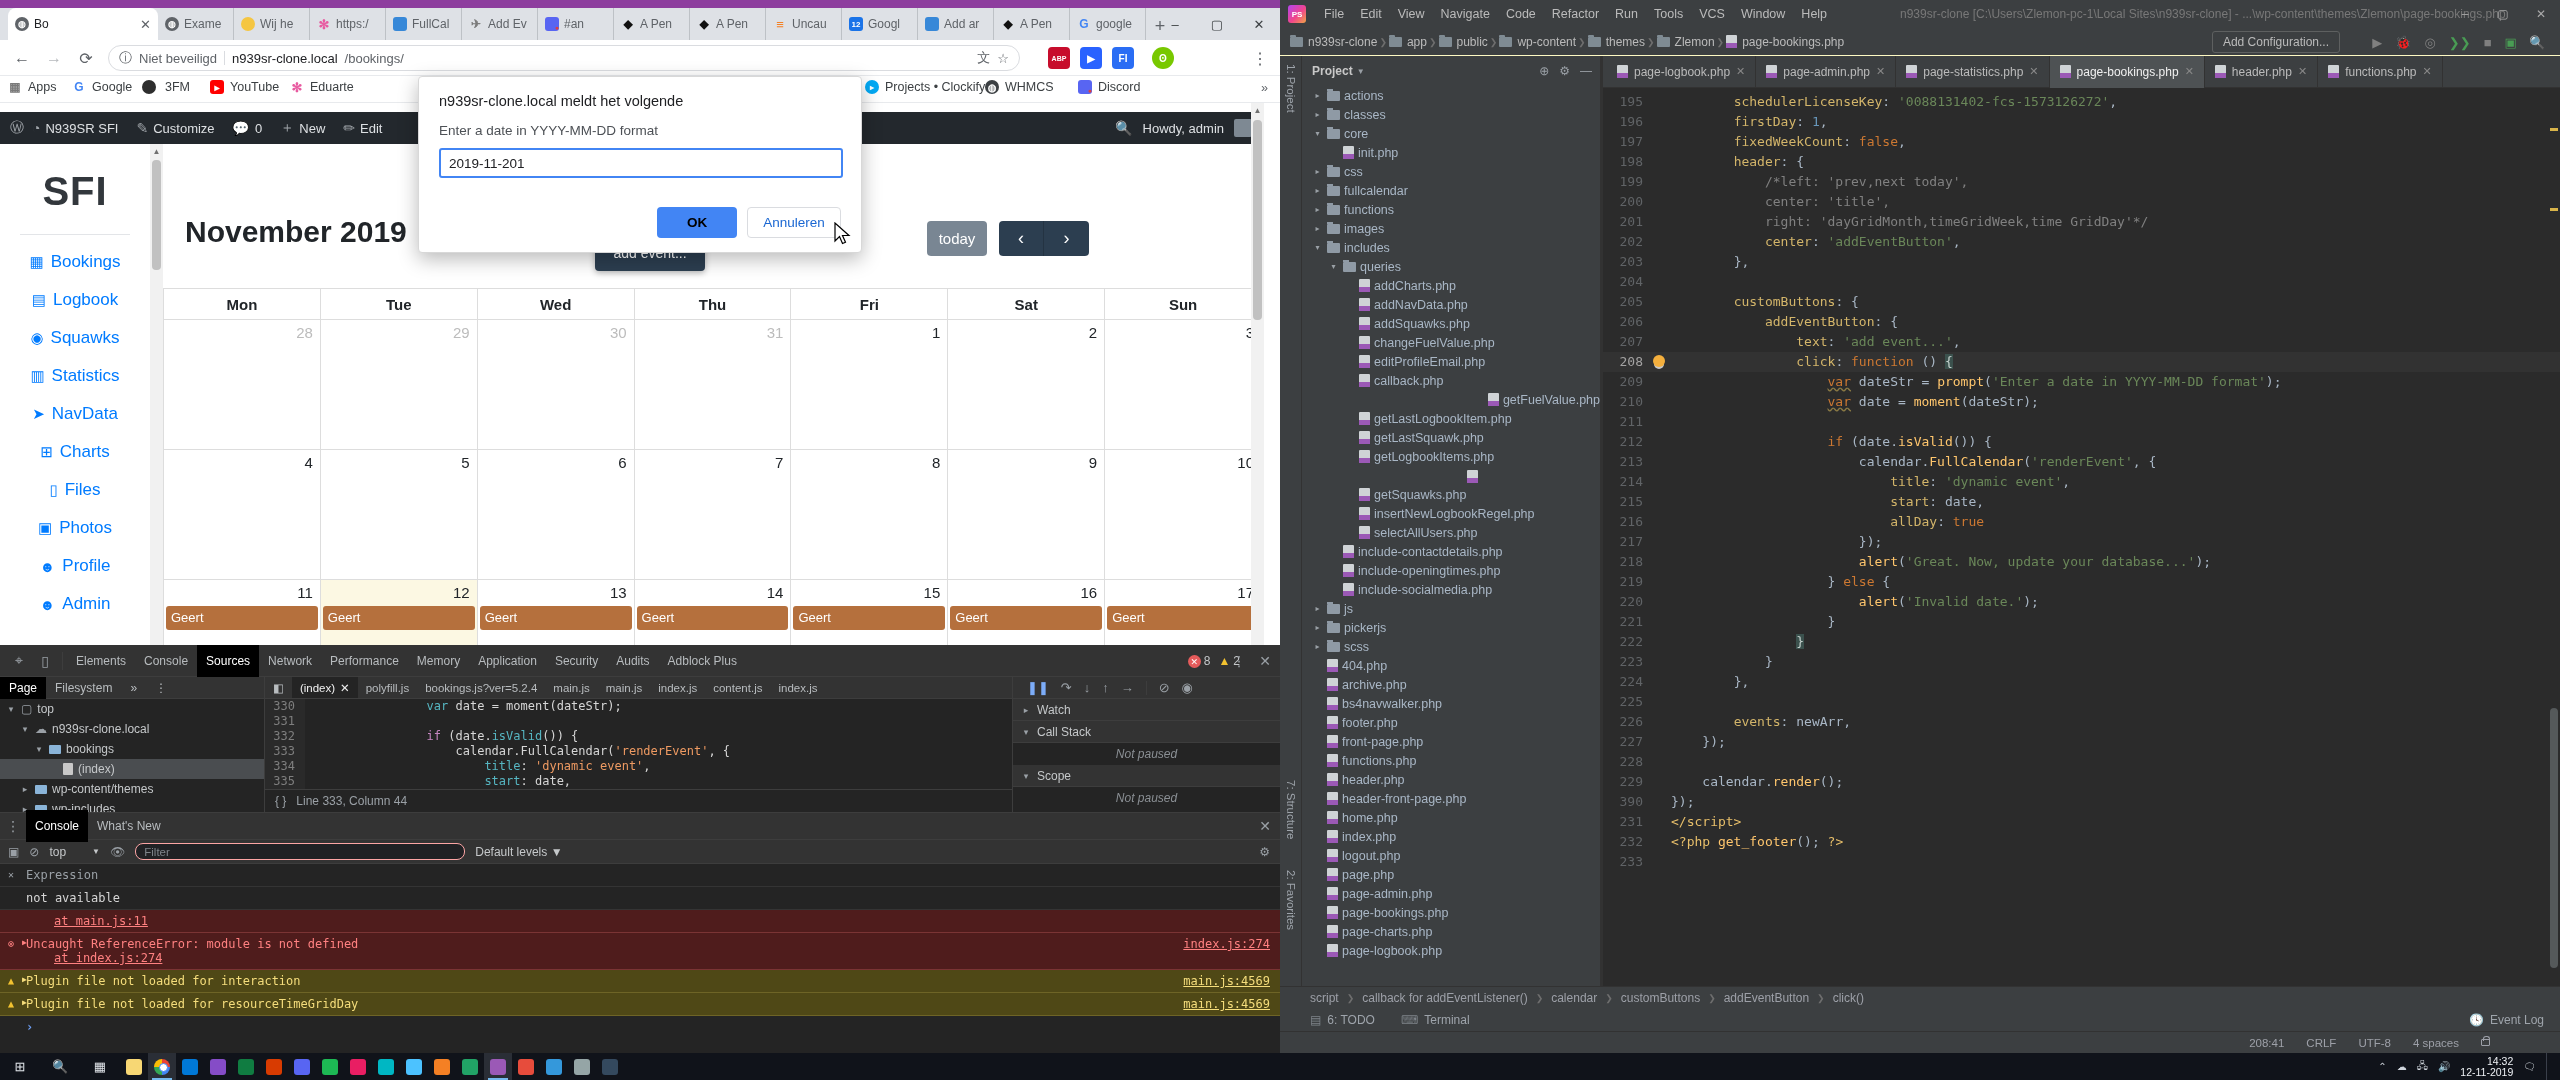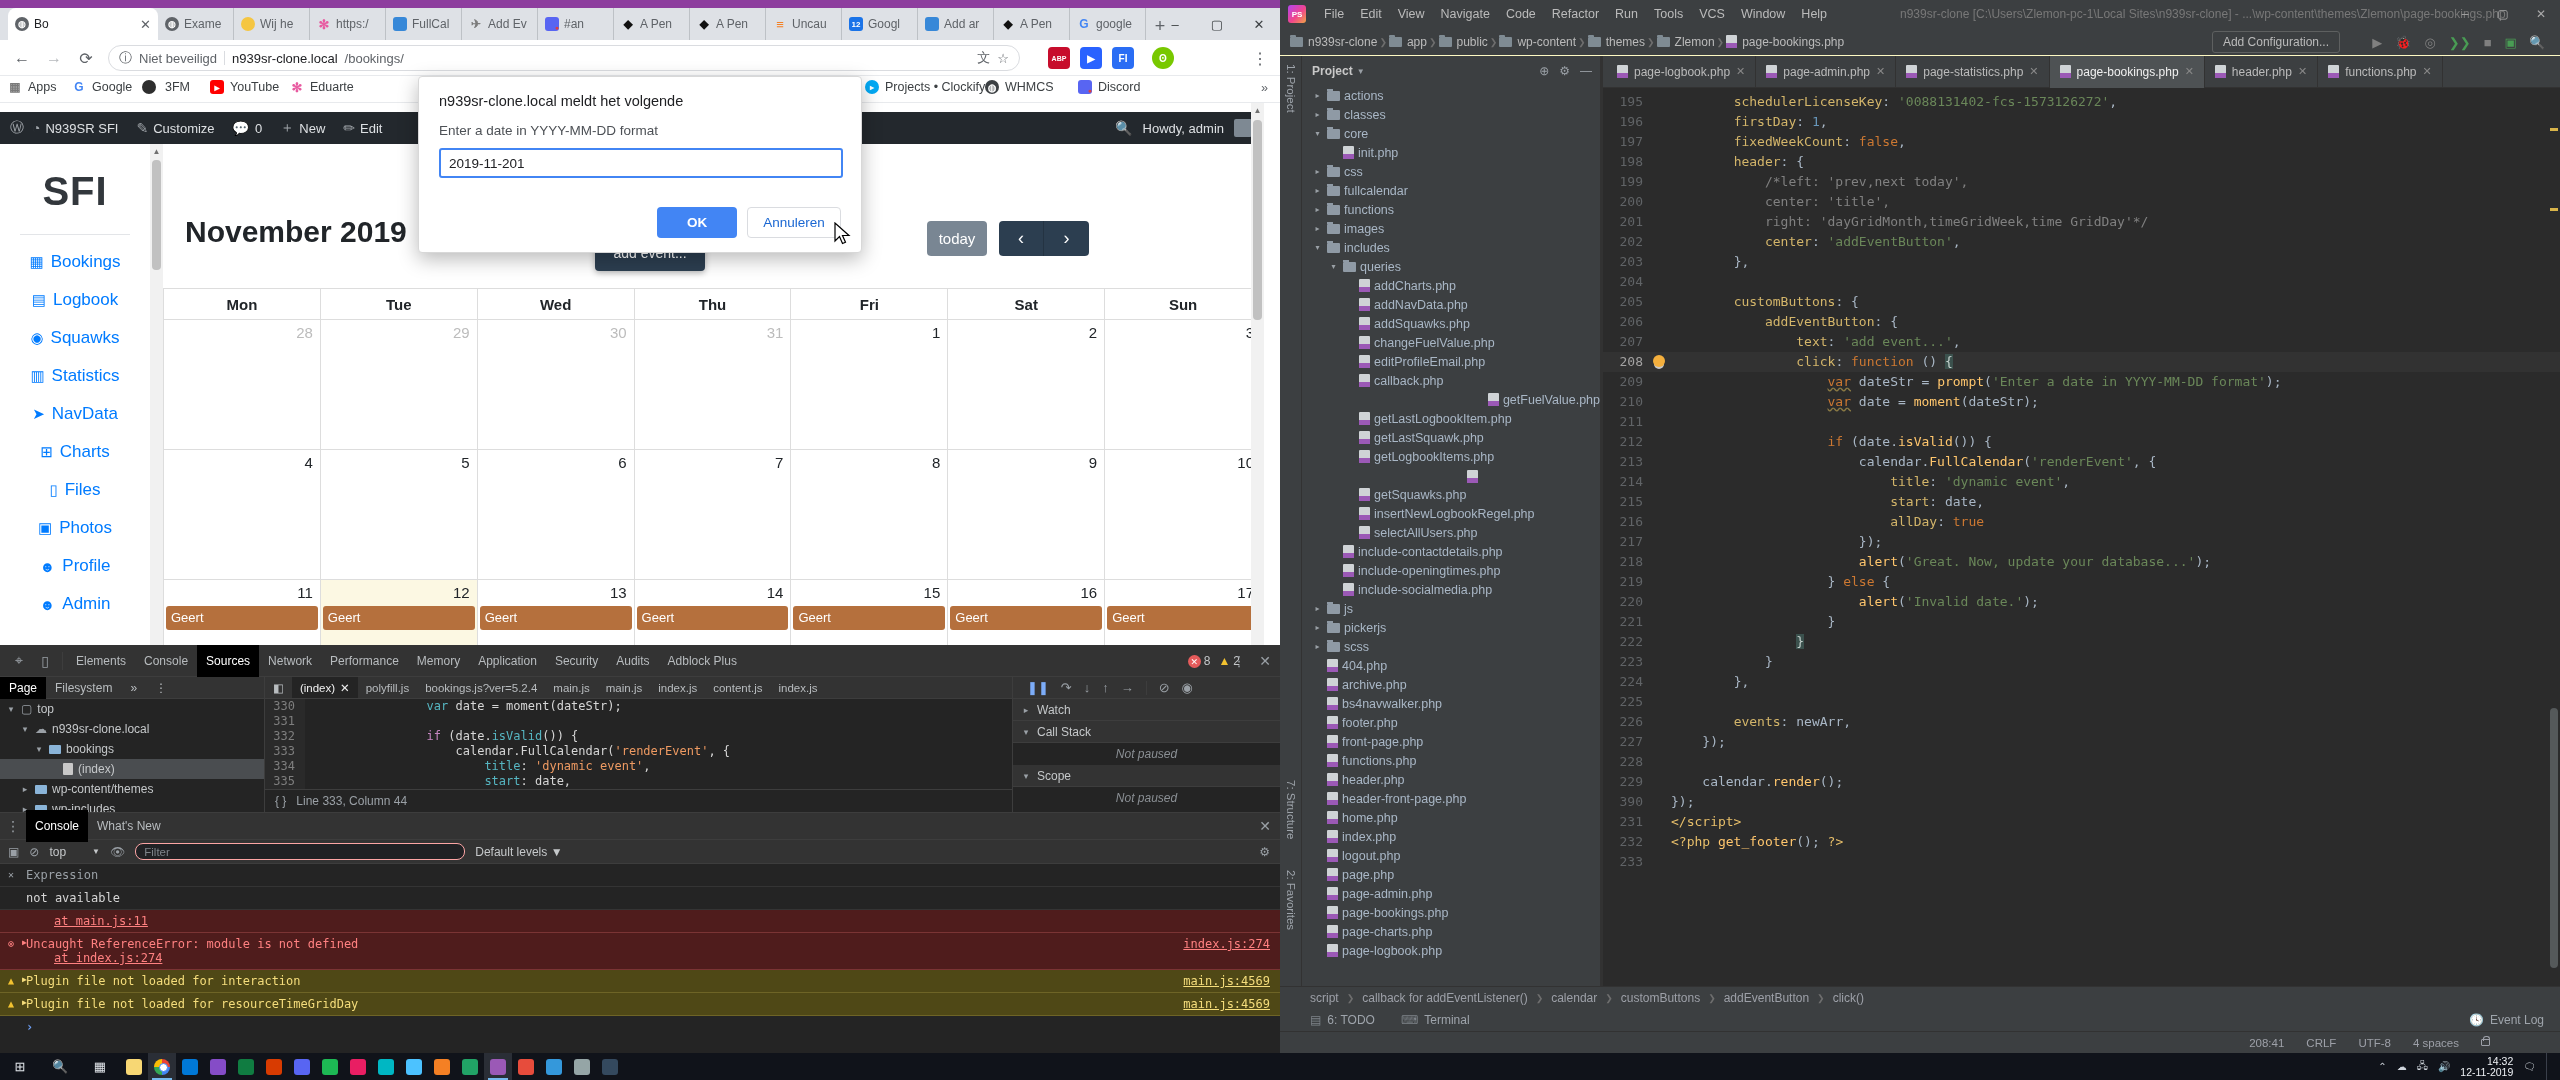--- a/index.html
+++ b/index.html
@@ -174,21 +174,21 @@
 #tb-tray{position:absolute;right:0;top:0;height:27px;display:flex;align-items:center;gap:10px;padding-right:10px;color:#e8eaee}
 #tb-clock{text-align:right;font-size:10.5px;line-height:11px;color:#eef1f5}
 .tray-ic{font-size:10px;color:#cfd5dc}
 #tb-showdesk{width:4px;height:27px;border-left:1px solid #3a3f4a}
 
 #dialog{left:418px;top:76px;width:444px;height:177px;background:#fff;border:1px solid #d8d8d8;border-radius:4px;box-shadow:0 6px 20px rgba(0,0,0,.28);z-index:90;padding:16px 20px}
 #dialog-title{font-size:14.5px;color:#202124}
 #dialog-msg{font-size:13.5px;color:#4d5156;margin-top:14px}
 #dialog-input{margin-top:10px;width:404px;height:30px;border:2px solid #4285f4;border-radius:3px;font-size:13.5px;color:#202124;padding-left:8px;font-family:"Liberation Sans",sans-serif}
 #dialog-btns{position:absolute;right:20px;bottom:14px;display:flex;gap:10px}
-#dlg-ok{width:80px;height:31px;background:#4285f4;color:#ffffff;border-radius:4px;font-size:13.5px;display:flex;align-items:center;justify-content:center;font-weight:bold}
+#dlg-ok{width:80px;height:31px;background:#4285f4;color:#000000;border-radius:4px;font-size:13.5px;display:flex;align-items:center;justify-content:center;font-weight:bold}
 #dlg-cancel{width:94px;height:31px;background:#fff;border:1px solid #dadce0;color:#1a67d2;border-radius:4px;font-size:13.5px;display:flex;align-items:center;justify-content:center}
 #cursor{left:833px;top:222px;z-index:99}
 </style>
 </head>
 <body>
 
 <div id="root">
   <div class="abs" id="desktop-strip"></div>
 
   <div class="abs" id="chrome">

